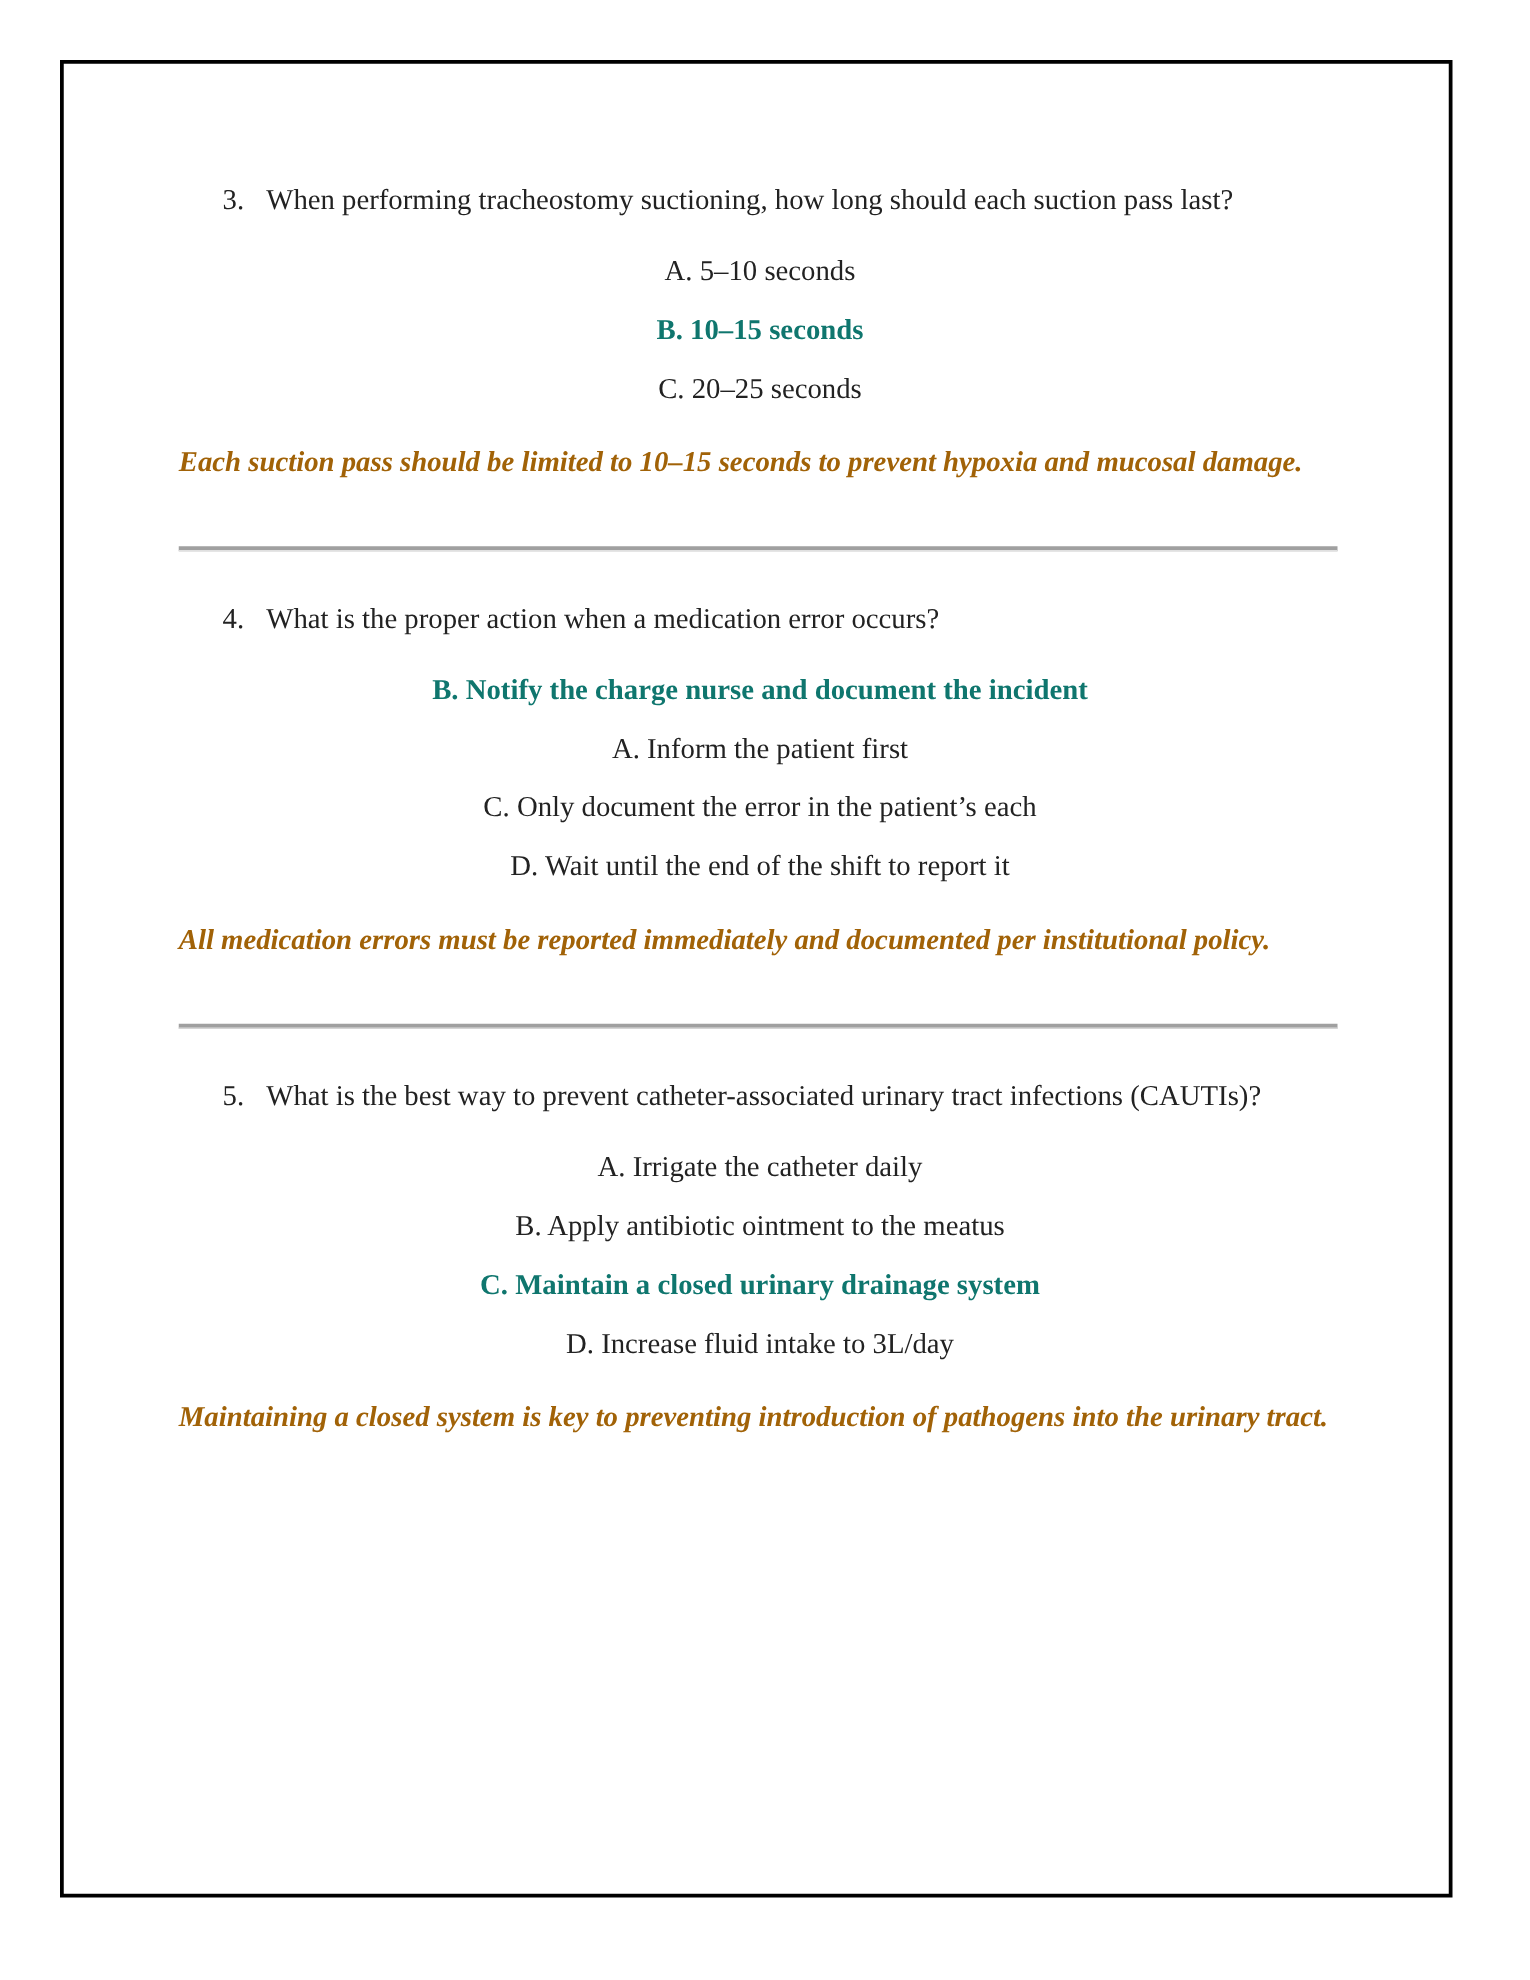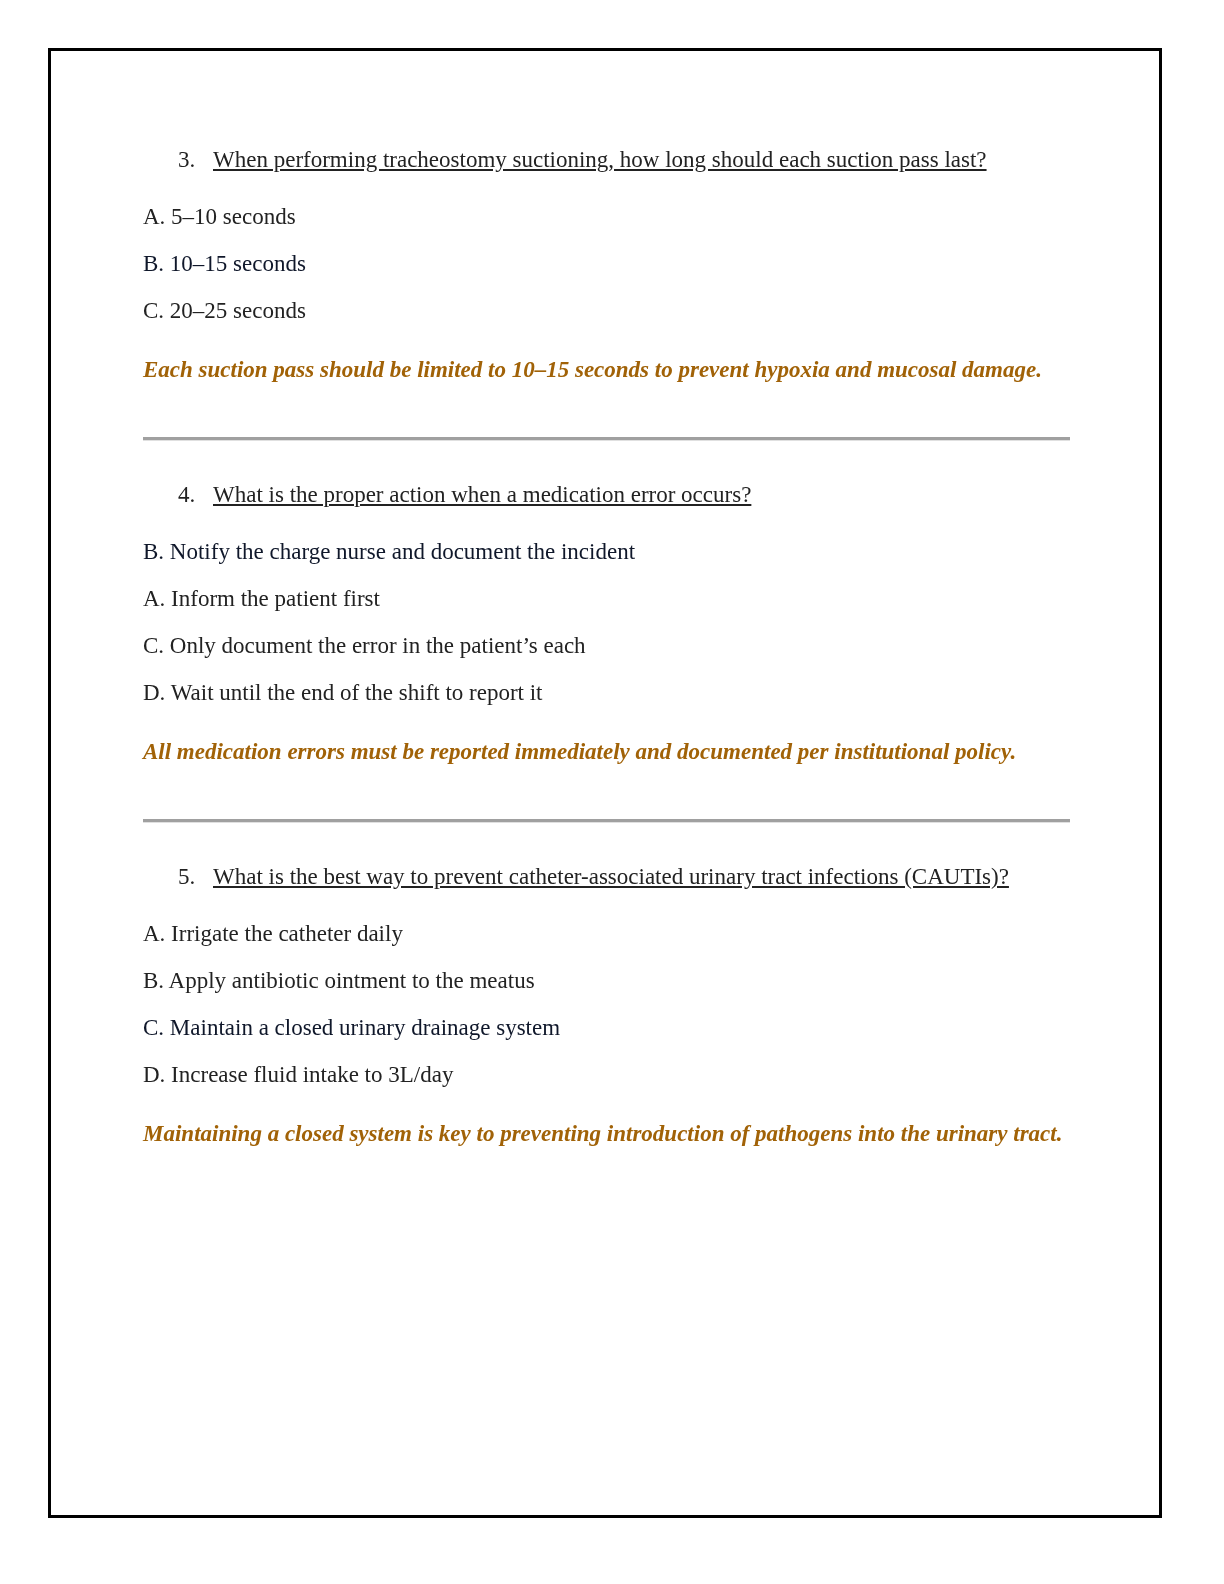--- a/index.html
+++ b/index.html
@@ -10,23 +10,23 @@
   }
   .content {
     position: absolute; left: 143px; top: 136px; width: 930px;
     font-family: "Liberation Serif", "DejaVu Serif", serif;
     font-size: 23px; color: #222222;
   }
   .question {
     display: flex; margin-left: 35px; line-height: 47px; margin-bottom: 10px;
   }
   .q-num { width: 35px; flex-shrink: 0; }
-  .q-text { flex: 1; text-decoration: underline; }
-  .option { line-height: 47px; height: 47px; }
-  .option.correct { color: #0f172a; font-weight: normal; }
+  .q-text { flex: 1; }
+  .option { line-height: 47px; height: 47px; text-align: center; }
+  .option.correct { color: #0f766e; font-weight: bold; }
   .rationale {
     color: #a16207; font-weight: bold; font-style: italic;
     line-height: 47px; margin-top: 12px;
   }
   .divider {
     height: 3px; background: #a0a0a0; border-bottom: 1px solid #e0e0e0;
     margin: 44px 0 30px 0; width: 927px;
   }
 </style>
 </head>

